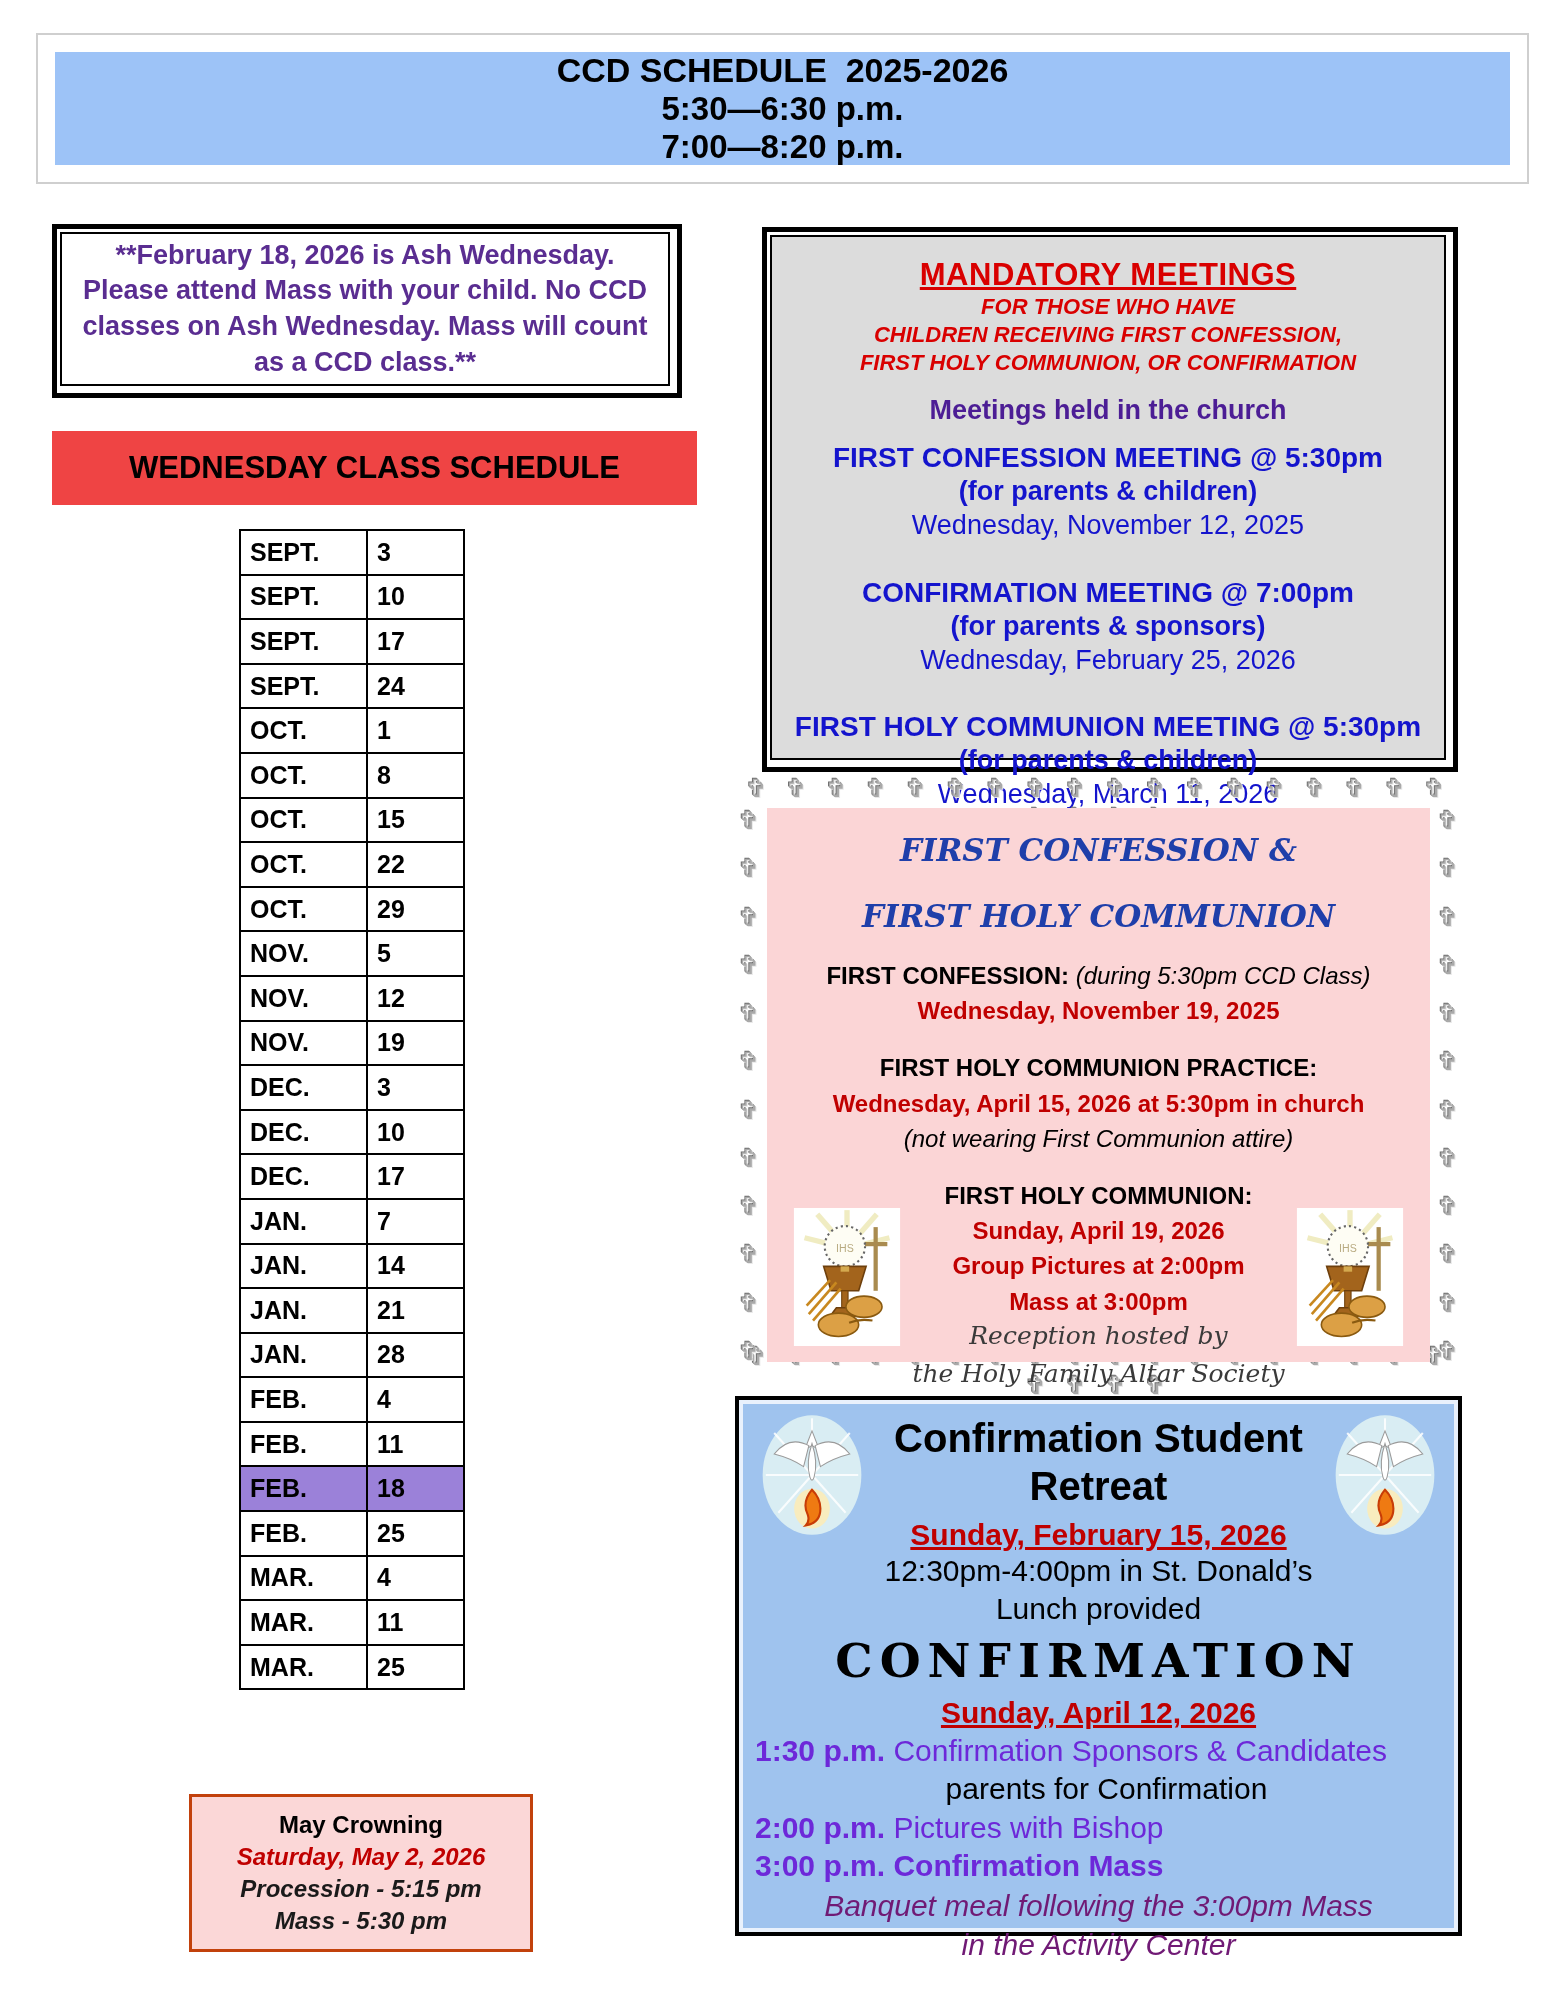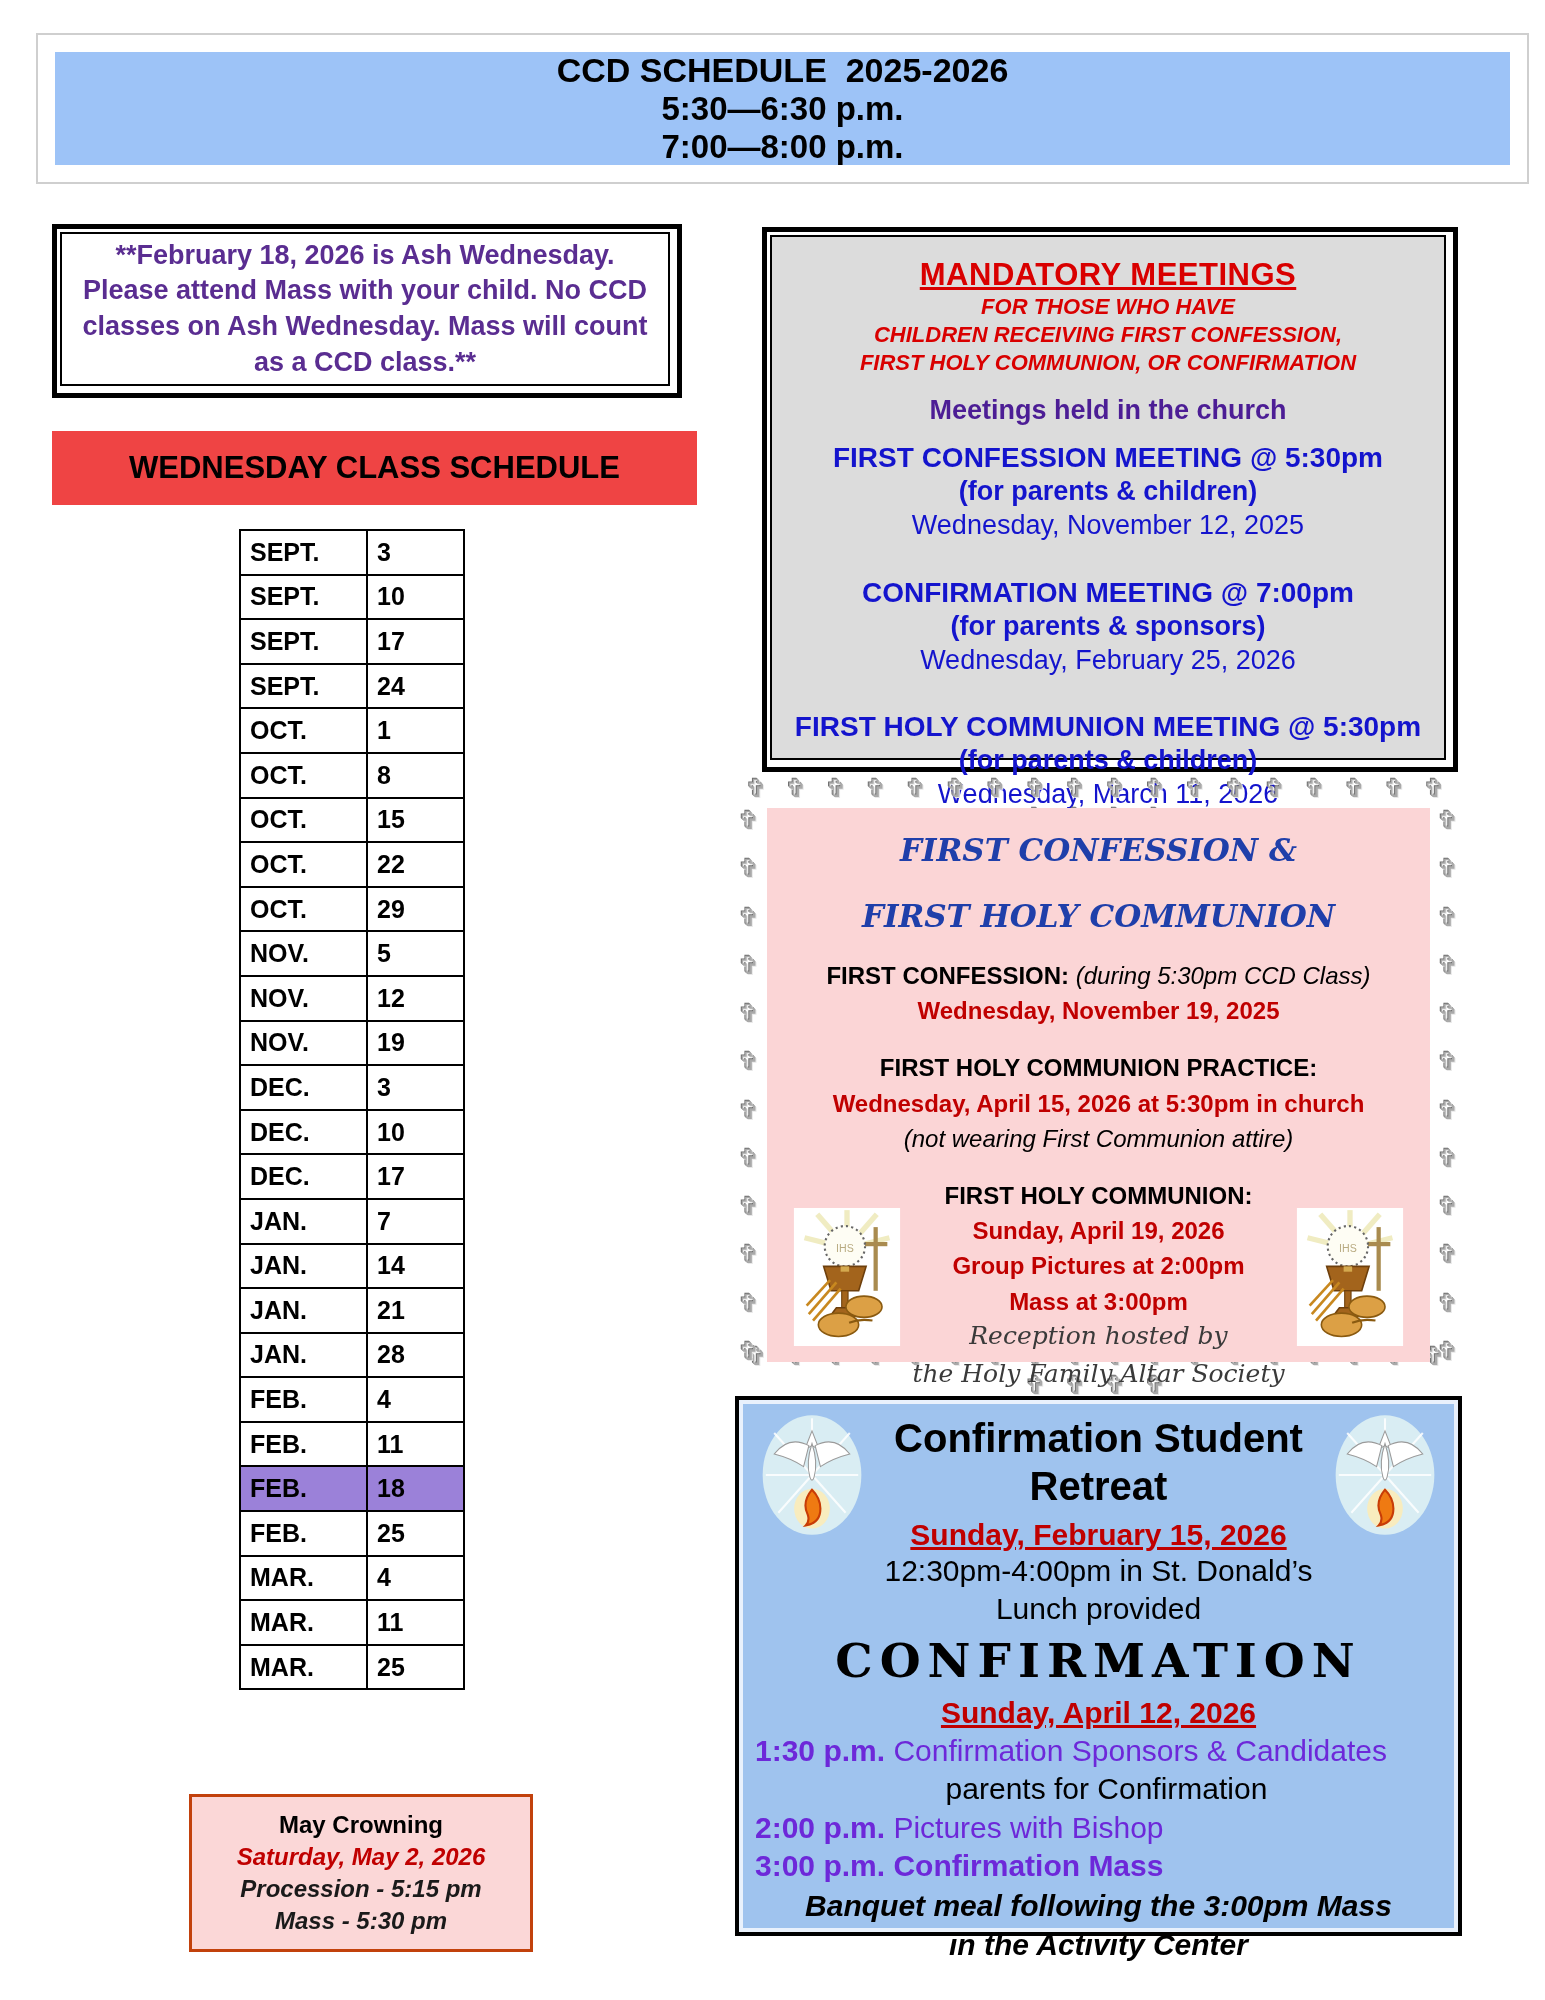--- a/index.html
+++ b/index.html
@@ -101,32 +101,32 @@
   .red-underline{color:#c00000;font-weight:bold;text-decoration:underline;
      text-decoration-thickness:3px;font-size:30px;margin-top:8px;}
   .conf-plain{font-size:30px;color:#000;line-height:1.25;}
   .conf-title{font-family:"DejaVu Serif",serif;font-weight:bold;color:#000;
      font-size:47px;letter-spacing:7px;margin-top:6px;}
   .conf-sched{text-align:left;margin:2px 0 0 16px;}
   .conf-line{font-size:30px;color:#6d28d9;line-height:1.28;}
   .conf-time{font-weight:bold;}
   .bold{font-weight:bold;}
   .conf-cont{font-size:30px;color:#000;text-align:center;line-height:1.28;}
-  .banquet{font-size:30px;font-weight:bold;font-style:italic;color:#000000;line-height:1.3;}
+  .banquet{font-size:30px;font-weight:normal;font-style:italic;color:#701a75;line-height:1.3;}
 </style>
 </head>
 <body>
 
 <div class="page">
 
   <div class="header-frame">
     <div class="header-box">
       <div class="t1">CCD SCHEDULE  2025-2026</div>
       <div class="t2">5:30—6:30 p.m.</div>
-      <div class="t2">7:00—8:00 p.m.</div>
+      <div class="t2">7:00—8:20 p.m.</div>
     </div>
   </div>
 
   <div class="ash-note dbl">
     <div class="inner">
       <p>**February 18, 2026 is Ash Wednesday. Please attend Mass with your child. No CCD classes on Ash Wednesday. Mass will count as a CCD class.**</p>
     </div>
   </div>
 
   <div class="yellow-banner">WEDNESDAY CLASS SCHEDULE</div>

